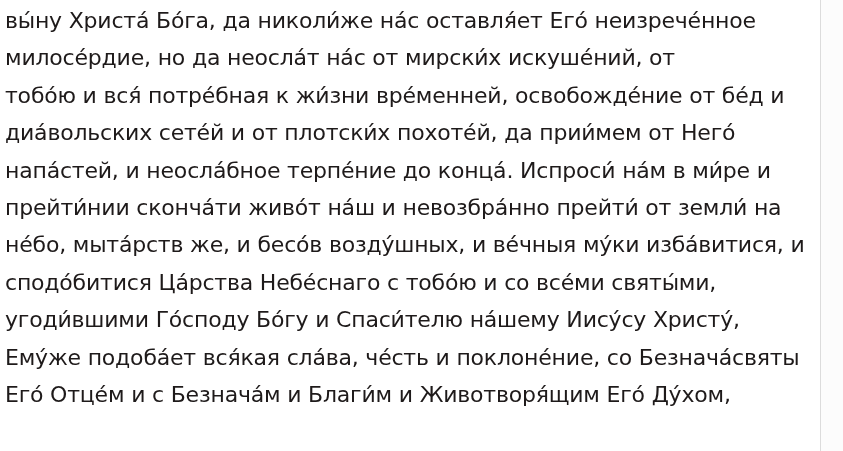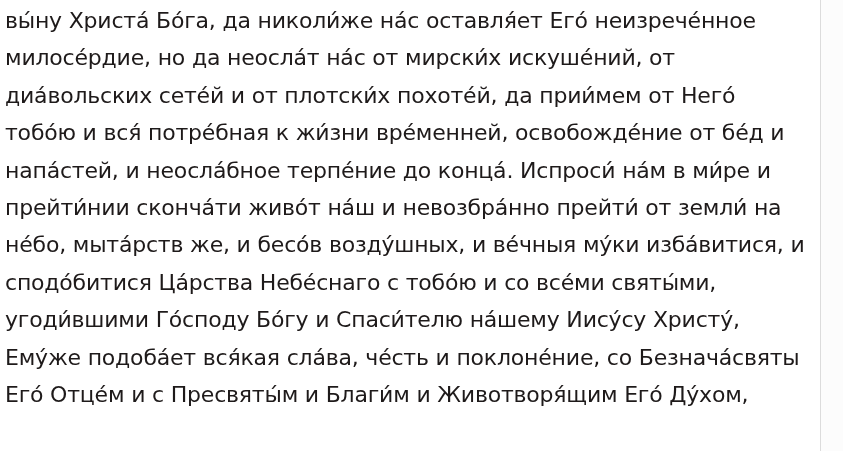--- a/index.html
+++ b/index.html
@@ -40,24 +40,24 @@
     border-left: 1px solid #dcdcdc;
   }
 </style>
 </head>
 <body>
 
 <div class="page">
   <div class="prayer-text">
     <div class="text-line">вы́ну Христа́ Бо́га, да николи́же на́с оставля́ет Его́ неизрече́нное</div>
     <div class="text-line">милосе́рдие, но да неосла́т на́с от мирски́х искуше́ний, от</div>
+    <div class="text-line">тобо́ю и вся́ потре́бная к жи́зни вре́менней, освобожде́ние от бе́д и</div>
     <div class="text-line">диа́вольских сете́й и от плотски́х похоте́й, да прии́мем от Него́</div>
-    <div class="text-line">тобо́ю и вся́ потре́бная к жи́зни вре́менней, освобожде́ние от бе́д и</div>
     <div class="text-line">напа́стей, и неосла́бное терпе́ние до конца́. Испроси́ на́м в ми́ре и</div>
     <div class="text-line">прейти́нии сконча́ти живо́т на́ш и невозбра́нно прейти́ от земли́ на</div>
     <div class="text-line">не́бо, мыта́рств же, и бесо́в возду́шных, и ве́чныя му́ки изба́витися, и</div>
     <div class="text-line">сподо́битися Ца́рства Небе́снаго с тобо́ю и со все́ми святы́ми,</div>
     <div class="text-line">угоди́вшими Го́споду Бо́гу и Спаси́телю на́шему Иису́су Христу́,</div>
     <div class="text-line">Ему́же подоба́ет вся́кая сла́ва, че́сть и поклоне́ние, со Безнача́святы</div>
-    <div class="text-line">Его́ Отце́м и с Пресвяты́м и Благи́м и Животворя́щим Его́ Ду́хом,</div>
+    <div class="text-line">Его́ Отце́м и с Безнача́м и Благи́м и Животворя́щим Его́ Ду́хом,</div>
   </div>
   <div class="right-edge"></div>
 </div>
 
 </body></html>

